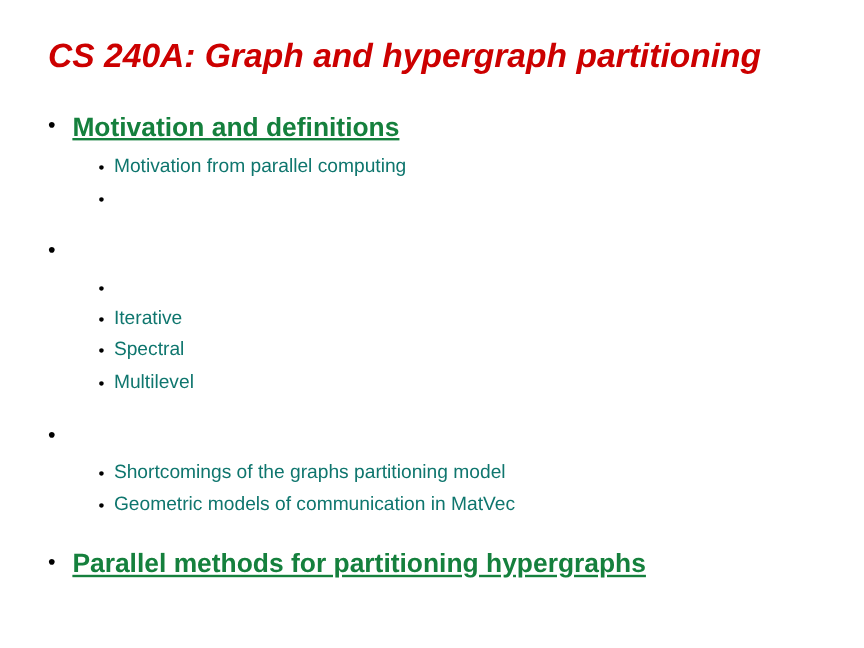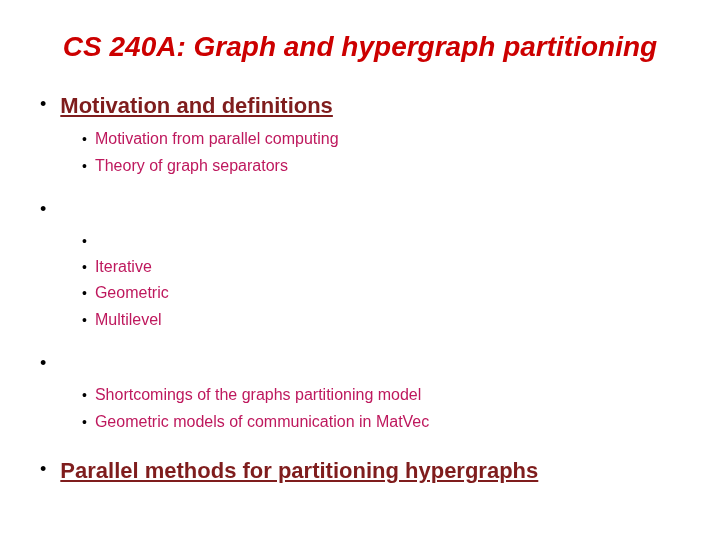--- a/index.html
+++ b/index.html
@@ -16,21 +16,20 @@
       overflow: hidden;
     }
 
     .slide {
       width: 720px;
       height: 540px;
       padding: 30px 40px;
       display: flex;
       flex-direction: column;
       gap: 0;
-      text-align: center;
     }
 
     .slide-title {
       font-size: 28px;
       font-weight: bold;
       color: #cc0000;
       font-style: italic;
       margin-bottom: 28px;
       line-height: 1.2;
     }
@@ -49,21 +48,21 @@
     .bullet-main {
       font-size: 18px;
       color: #000000;
       margin-right: 4px;
       line-height: 1.4;
     }
 
     .section-title {
       font-size: 22px;
       font-weight: bold;
-      color: #7f1d1d;
+      color: #15803d;
       text-decoration: underline;
       line-height: 1.3;
     }
 
     .sub-items {
       margin-left: 42px;
       display: flex;
       flex-direction: column;
       gap: 4px;
     }
@@ -76,21 +75,21 @@
 
     .bullet-sub {
       font-size: 14px;
       color: #000000;
       margin-top: 2px;
       line-height: 1.4;
     }
 
     .sub-text {
       font-size: 16px;
-      color: #be185d;
+      color: #0f766e;
       line-height: 1.4;
     }
 
     .section-4 {
       margin-top: 4px;
     }
   </style>
 </head>
 <body>
 
@@ -103,40 +102,39 @@
       <span class="bullet-main">•</span>
       <span class="section-title">Motivation and definitions</span>
     </div>
     <div class="sub-items">
       <div class="sub-item">
         <span class="bullet-sub">•</span>
         <span class="sub-text">Motivation from parallel computing</span>
       </div>
       <div class="sub-item">
         <span class="bullet-sub">•</span>
-        <span class="sub-text">Theory of graph separators</span>
       </div>
     </div>
   </div>
 
   <div class="section">
     <div class="section-header">
       <span class="bullet-main">•</span>
     </div>
     <div class="sub-items">
       <div class="sub-item">
         <span class="bullet-sub">•</span>
       </div>
       <div class="sub-item">
         <span class="bullet-sub">•</span>
         <span class="sub-text">Iterative</span>
       </div>
       <div class="sub-item">
         <span class="bullet-sub">•</span>
-        <span class="sub-text">Geometric</span>
+        <span class="sub-text">Spectral</span>
       </div>
       <div class="sub-item">
         <span class="bullet-sub">•</span>
         <span class="sub-text">Multilevel</span>
       </div>
     </div>
   </div>
 
   <div class="section">
     <div class="section-header">

